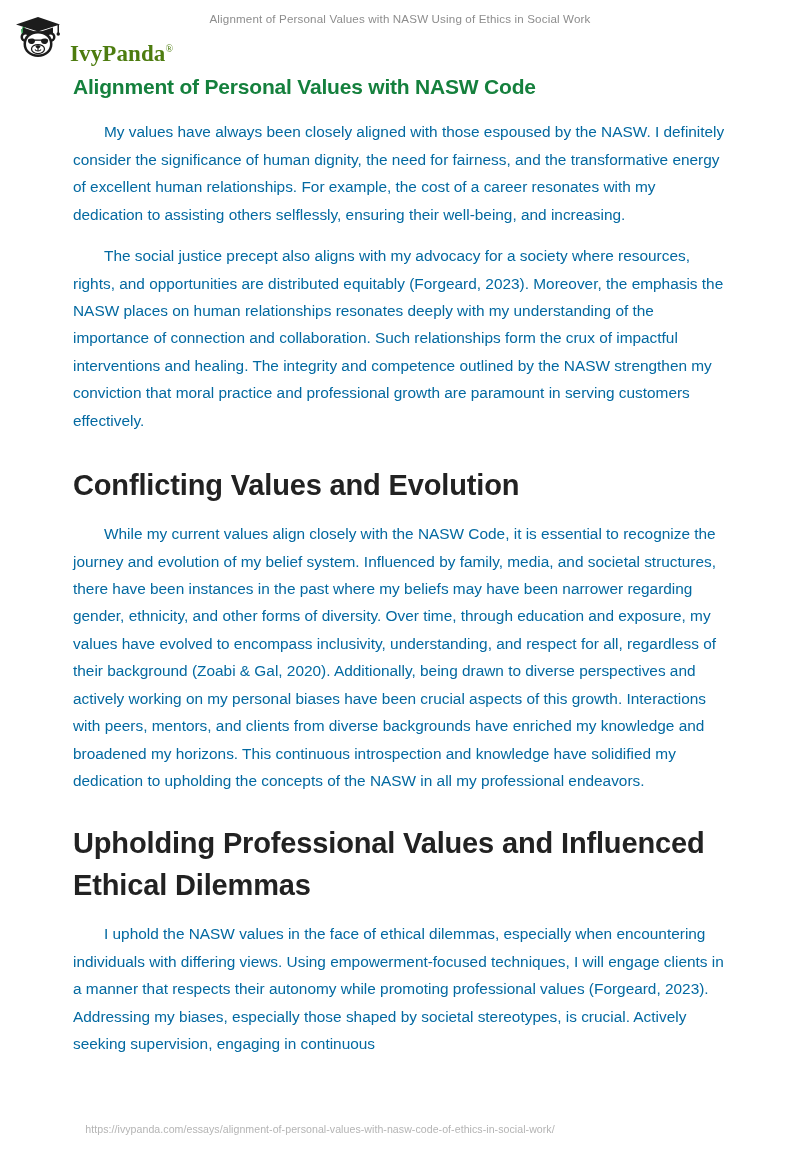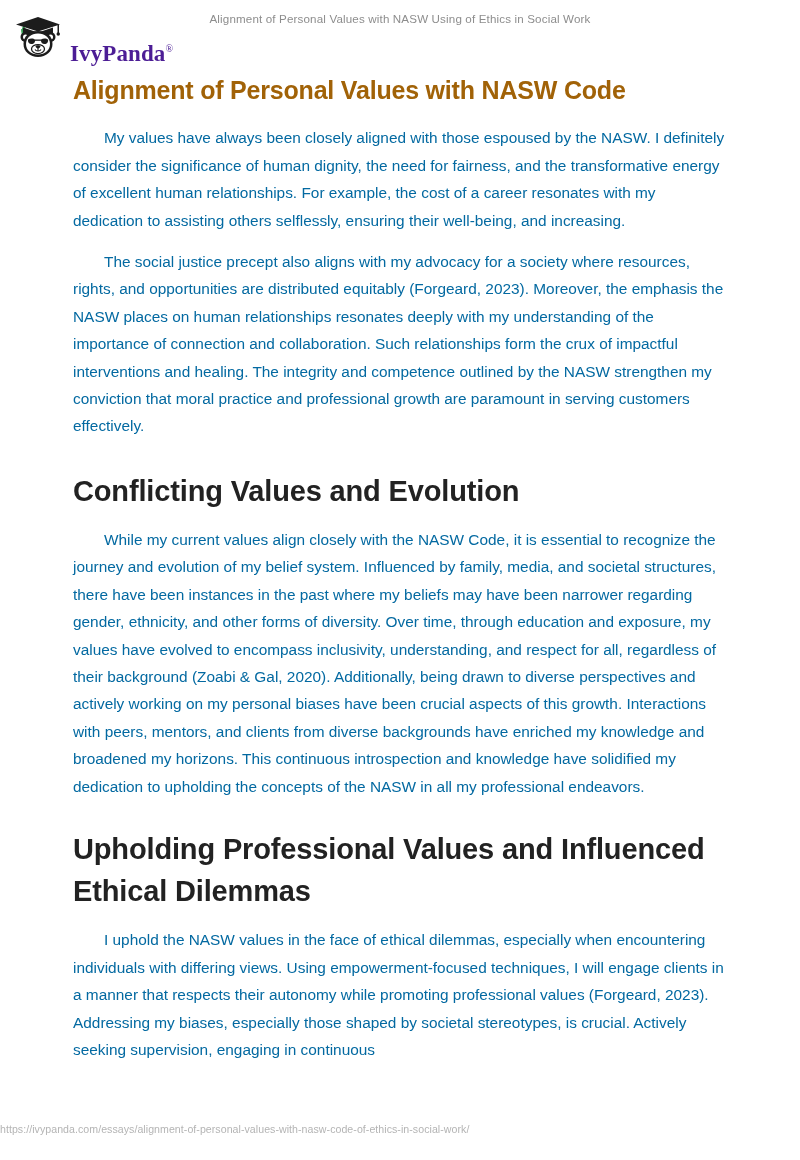--- a/index.html
+++ b/index.html
@@ -41,21 +41,21 @@
   .brand-mark {
     width: 48px;
     height: 42px;
     display: block;
     flex: none;
   }
   .brand-word {
     font-family: "Liberation Serif", serif;
     font-size: 23px;
     font-weight: 700;
-    color: #4c1d95;
+    color: #4d7c0f;
     letter-spacing: 0.1px;
     line-height: 1;
     position: relative;
     white-space: nowrap;
     margin-top: 33px;
   }
   .brand-word .reg {
     font-size: 10px;
     vertical-align: super;
     font-weight: 400;
@@ -75,23 +75,23 @@
   }
 
   
   .article {
     position: absolute;
     left: 73px;
     top: 72px;
     width: 656px;
   }
   .doc-h1 {
-    font-size: 25px;
+    font-size: 21px;
     font-weight: bold;
-    color: #a16207;
+    color: #15803d;
     line-height: 1.45;
     margin: 0 0 6px 0;
     letter-spacing: -0.2px;
   }
   .doc-h2 {
     font-size: 29px;
     font-weight: bold;
     color: #222222;
     line-height: 1.45;
     margin: 30px 0 8px 0;
@@ -118,20 +118,21 @@
     left: 0;
     bottom: 0;
     width: 800px;
     height: 44px;
   }
   .footer-url {
     position: absolute;
     left: 0;
     top: 7px;
     width: 640px;
+    text-align: center;
     font-size: 10.6px;
     color: #b4b4b4;
     letter-spacing: 0.05px;
     text-decoration: none;
     white-space: nowrap;
   }
 </style>
 </head>
 <body>
 

